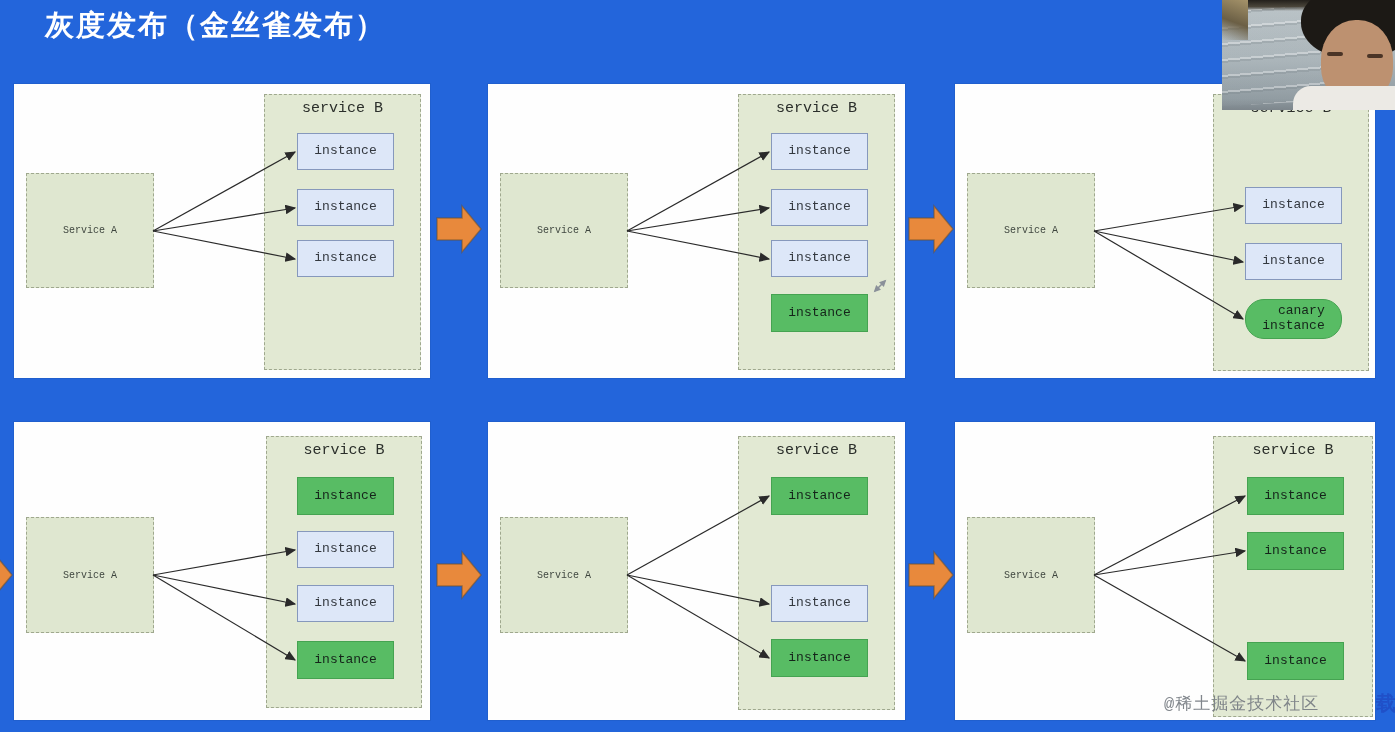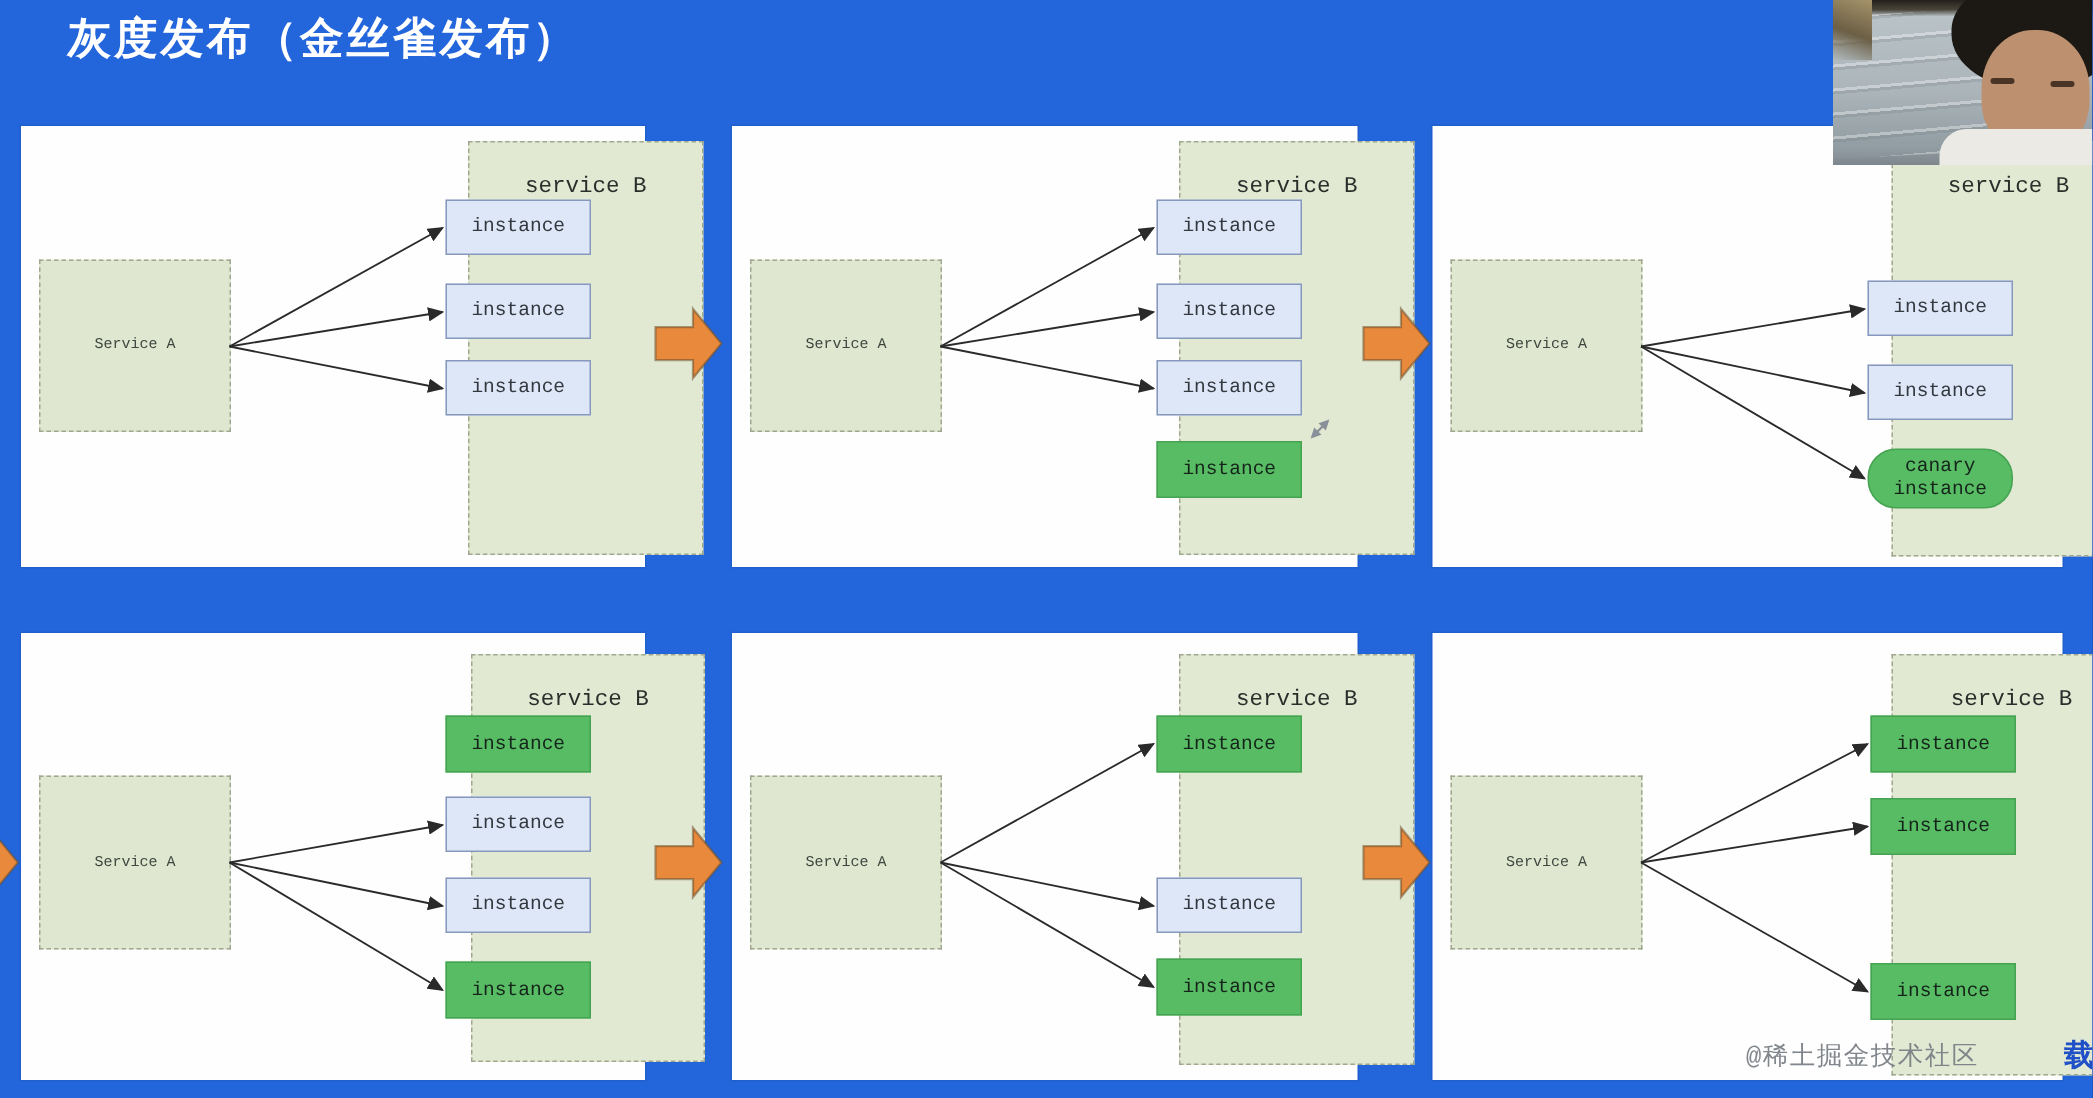--- a/index.html
+++ b/index.html
@@ -16,27 +16,27 @@
     position:absolute;background:#fefefe;
     box-shadow:0 0 0 1px rgba(0,0,0,0.06);
   }
   .svc-a{
     position:absolute;background:#DFE7D0;border:1px dashed #9FA88E;
     display:flex;align-items:center;justify-content:center;
     color:#3f463f;font-size:10px;
   }
   .svc-b{
     position:absolute;background:#E2E9D3;border:1px dashed #9FA88E;
-    text-align:center;box-sizing:border-box;padding-top:21px;margin-left:48px;
+    text-align:center;box-sizing:border-box;padding-top:5px;
   }
   .svc-b-label{font-size:15px;color:#2b2f2b;}
   .inst{
     position:absolute;box-sizing:border-box;
     display:flex;align-items:center;justify-content:center;
-    font-size:13px;text-align:center;white-space:pre-line;line-height:1.15;
+    font-size:13px;text-align:right;white-space:pre-line;line-height:1.15;
   }
   .inst.blue{background:#DDE7F8;border:1px solid #8698BC;color:#33383f;}
   .inst.green{background:#58BC64;border:1px solid #45A351;color:#15241a;}
   .arrow-layer{position:absolute;left:0;top:0;}
   .block-arrow{position:absolute;}
   .webcam{
     position:absolute;left:1222px;top:0;width:173px;height:110px;overflow:hidden;
     background:linear-gradient(180deg,#23201b 0%,#4a453a 6%,#b9c2c6 10%,#aab4b9 55%,#8f9aa0 90%,#7d868c 100%);
     z-index:30;
   }

